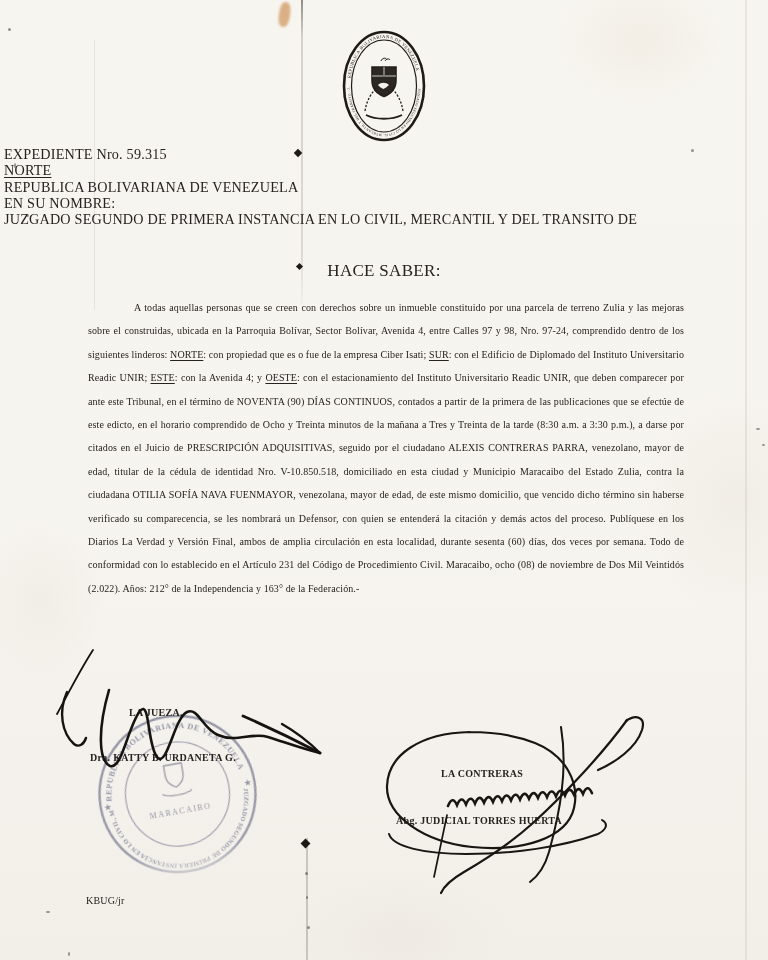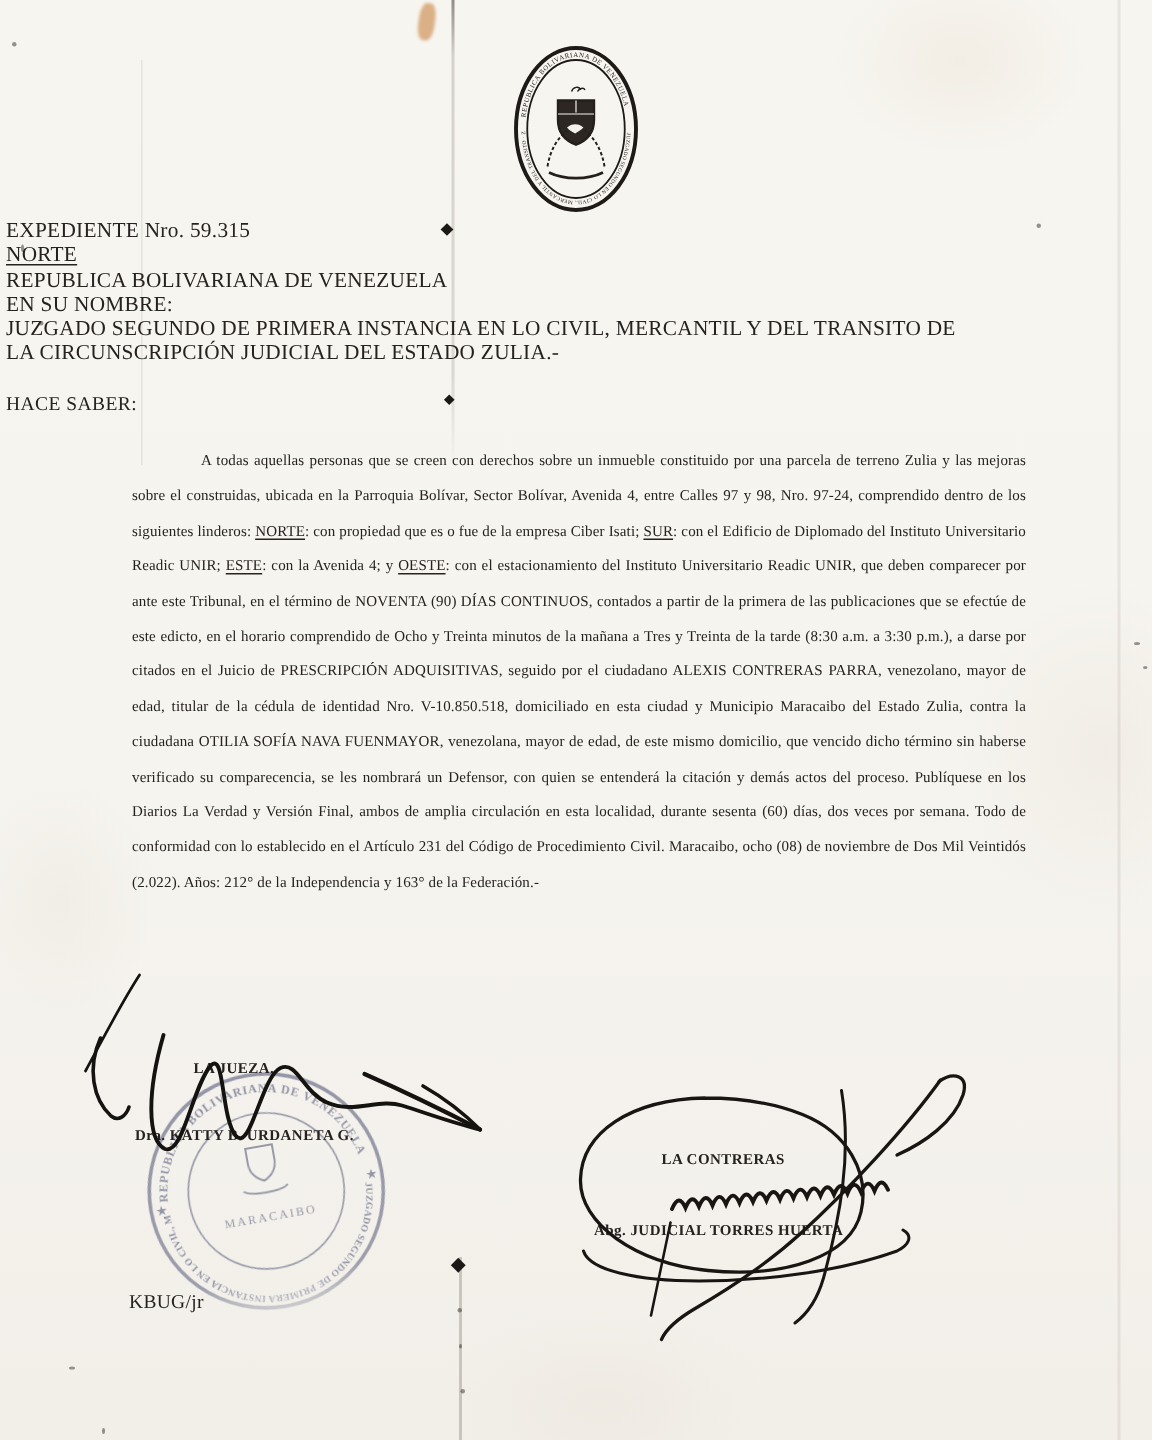--- a/index.html
+++ b/index.html
@@ -15,35 +15,35 @@
       linear-gradient(180deg,#f7f5f0 0%,#f6f4ef 55%,#f2efe9 100%);
     overflow:hidden;
     font-family:"Liberation Serif","DejaVu Serif",serif;
     color:#262220;
   }
   .abs{position:absolute;}
   
   .hdr{left:4px;top:146px;width:760px;text-align:left;font-size:14.2px;line-height:16.3px;letter-spacing:.2px;}
   .hdr p{margin:0;}
   .u{text-decoration:underline;text-underline-offset:2px;}
-  .saber{left:4px;top:261px;width:760px;text-align:left;font-size:13px;letter-spacing:.3px;}
+  .saber{left:4px;top:261px;width:760px;text-align:center;font-size:17px;letter-spacing:.3px;}
   
   .body-text{
     left:88px;top:296px;width:596px;
     font-size:10px;line-height:23.4px;
     text-align:justify;text-indent:46px;
     letter-spacing:.1px;
   }
   
   .lbl{font-size:10px;letter-spacing:.3px;white-space:nowrap;font-weight:bold;}
   .jueza-t{left:129px;top:707px;}
   .jueza-n{left:90px;top:752px;}
   .secre-t{left:441px;top:768px;}
   .secre-n{left:396px;top:815px;}
-  .initials{left:86px;top:860px;font-size:13px;letter-spacing:.2px;}
+  .initials{left:86px;top:895px;font-size:10px;letter-spacing:.2px;}
   
   .crease-top{left:301px;top:0;width:2px;height:312px;background:linear-gradient(180deg,rgba(60,52,44,.55),rgba(95,84,72,.22) 12%,rgba(95,84,72,.18) 80%,transparent);}
   .crease-bottom{left:306px;top:838px;width:1.5px;height:122px;background:rgba(80,68,56,.25);}
   .smudge{left:279px;top:2px;width:11px;height:25px;background:rgba(196,120,48,.55);filter:blur(1.2px);transform:rotate(8deg);border-radius:40%;}
   .diamond{background:#1c1916;transform:rotate(45deg);}
   .d1{left:295px;top:150px;width:6px;height:6px;}
   .d2{left:297px;top:264px;width:5px;height:5px;}
   .d3{left:302px;top:840px;width:7px;height:7px;}
   .speck{background:rgba(70,62,54,.55);border-radius:50%;}
   .left-line{left:94px;top:40px;width:1px;height:270px;background:rgba(0,0,0,.07);}
@@ -100,21 +100,20 @@
       <path d="M28,88 c10,5 26,5 36,0" stroke-width="1.8"></path>
     </g>
   </svg>
 
   <div class="abs hdr">
     <p>EXPEDIENTE Nro. 59.315</p>
     <p class="u">NORTE</p>
     <p>REPUBLICA BOLIVARIANA DE VENEZUELA</p>
     <p>EN SU NOMBRE:</p>
     <p>JUZGADO SEGUNDO DE PRIMERA INSTANCIA EN LO CIVIL, MERCANTIL Y DEL TRANSITO DE</p>
-    <p>LA CIRCUNSCRIPCIÓN JUDICIAL DEL ESTADO ZULIA.-</p>
   </div>
 
   <div class="abs saber">HACE SABER:</div>
 
   <div class="abs body-text">
     <span>A todas aquellas personas que se creen con derechos sobre un inmueble constituido por una parcela de terreno Zulia y las mejoras sobre el construidas, ubicada en la Parroquia Bolívar, Sector Bolívar, Avenida 4, entre Calles 97 y 98, Nro. 97-24, comprendido dentro de los siguientes linderos: </span><span class="u">NORTE</span><span>: con propiedad que es o fue de la empresa Ciber Isati;  </span><span class="u">SUR</span><span>: con el Edificio de Diplomado del Instituto Universitario Readic UNIR; </span><span class="u">ESTE</span><span>: con la Avenida 4; y </span><span class="u">OESTE</span><span>: con el estacionamiento del Instituto Universitario Readic UNIR, que deben comparecer por ante este Tribunal, en el término de NOVENTA (90) DÍAS CONTINUOS, contados a partir de la primera de las publicaciones que se efectúe de este edicto, en el horario comprendido de Ocho y Treinta minutos de la mañana a Tres y Treinta de la tarde (8:30 a.m. a 3:30 p.m.), a darse por citados en el Juicio de PRESCRIPCIÓN ADQUISITIVAS, seguido por el ciudadano ALEXIS CONTRERAS PARRA, venezolano, mayor de edad, titular de la cédula de identidad Nro. V-10.850.518, domiciliado en esta ciudad y Municipio Maracaibo del Estado Zulia, contra la ciudadana OTILIA SOFÍA NAVA FUENMAYOR, venezolana, mayor de edad, de este mismo domicilio, que vencido dicho término sin haberse verificado su comparecencia, se les nombrará un Defensor, con quien se entenderá la citación y demás actos del proceso. Publíquese en los Diarios La Verdad y Versión Final, ambos de amplia circulación en esta localidad, durante sesenta (60) días, dos veces por semana. Todo de conformidad con lo establecido en el Artículo 231 del Código de Procedimiento Civil. Maracaibo, ocho (08) de noviembre de Dos Mil Veintidós (2.022). Años: 212° de la Independencia y 163° de la Federación.-</span>
   </div>
 
   <svg class="abs stamp" style="left:88px;top:706px;" width="178" height="170" viewBox="0 0 178 170">
     <defs>

